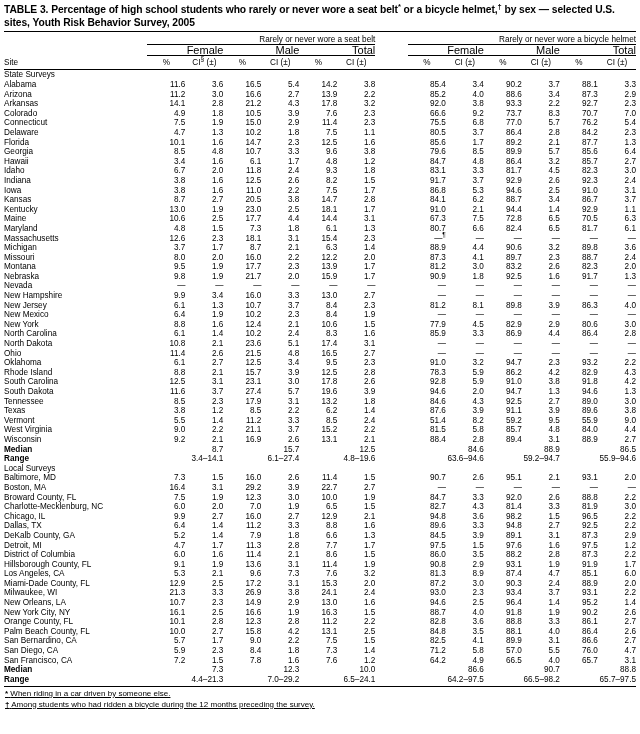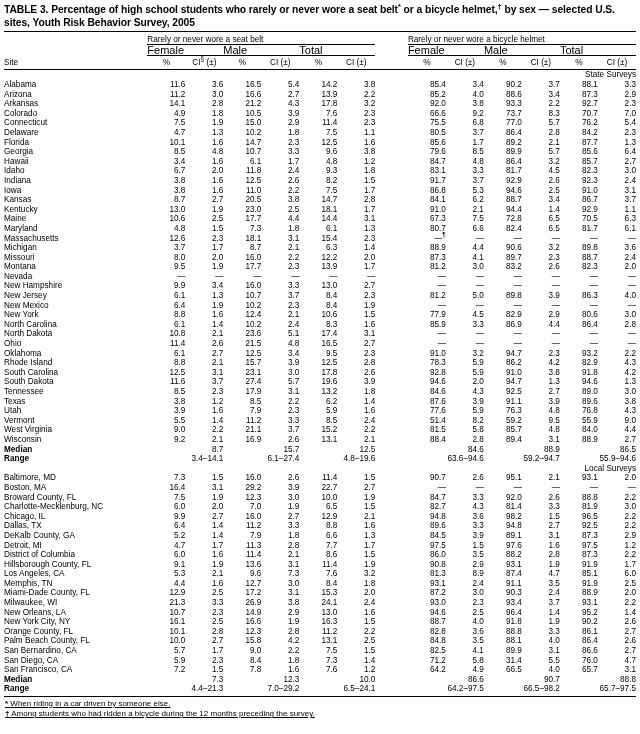--- a/index.html
+++ b/index.html
@@ -39,33 +39,32 @@
   col.pct    { width: 35px; }
   col.ci     { width: 35px; }
   col.gap    { width: 30px; }
 
   .rule-top td { border-top: 1.6px solid #000; height: 2px; font-size: 0; }
   .rule-bottom td { border-bottom: 1.2px solid #000; height: 2px; font-size: 0; }
 
   .grp-rule { border-bottom: 0.9px solid #000; }
   .sub-rule { border-bottom: 0.9px solid #000; }
 
-  .ctr { text-align: left; }
+  .ctr { text-align: right; }
   .num { text-align: right; padding-right: 9px; }
   .hdr-num { text-align: center; }
 
   .grouphead td { height: 11px; font-size: 8.2px; }
   .subhead td   { height: 11px; font-size: 11px; }
   .colhead td   { height: 12px; font-size: 8.2px; padding-bottom: 1px; }
 
   .section td {
     font-weight: bold;
     padding-top: 3px;
     padding-bottom: 0px;
-    text-align: right;
   }
   .rowlabel { padding-left: 9px; white-space: nowrap; }
   .rowlabel-flush { padding-left: 0px; white-space: nowrap; font-weight: bold; }
 
   tr.datarow td { height: 9.55px; }
   tr.summary td { height: 9.55px; font-weight: bold; }
   tr.summary td.num { font-weight: normal; }
 
   .footnotes {
     font-size: 8px;
@@ -468,20 +467,36 @@
           <td class="num">1.7</td>
           <td></td>
           <td class="num">81.2</td>
           <td class="num">3.0</td>
           <td class="num">83.2</td>
           <td class="num">2.6</td>
           <td class="num">82.3</td>
           <td class="num">2.0</td>
         </tr>
         <tr class="datarow">
+          <td class="rowlabel">Nebraska</td>
+          <td class="num">9.8</td>
+          <td class="num">1.9</td>
+          <td class="num">21.7</td>
+          <td class="num">2.0</td>
+          <td class="num">15.9</td>
+          <td class="num">1.7</td>
+          <td></td>
+          <td class="num">90.9</td>
+          <td class="num">1.8</td>
+          <td class="num">92.5</td>
+          <td class="num">1.6</td>
+          <td class="num">91.7</td>
+          <td class="num">1.3</td>
+        </tr>
+        <tr class="datarow">
           <td class="rowlabel">Nevada</td>
           <td class="num">—</td>
           <td class="num">—</td>
           <td class="num">—</td>
           <td class="num">—</td>
           <td class="num">—</td>
           <td class="num">—</td>
           <td></td>
           <td class="num">—</td>
           <td class="num">—</td>
@@ -509,21 +524,21 @@
         <tr class="datarow">
           <td class="rowlabel">New Jersey</td>
           <td class="num">6.1</td>
           <td class="num">1.3</td>
           <td class="num">10.7</td>
           <td class="num">3.7</td>
           <td class="num">8.4</td>
           <td class="num">2.3</td>
           <td></td>
           <td class="num">81.2</td>
-          <td class="num">5.0</td>
+          <td class="num">8.1</td>
           <td class="num">89.8</td>
           <td class="num">3.9</td>
           <td class="num">86.3</td>
           <td class="num">4.0</td>
         </tr>
         <tr class="datarow">
           <td class="rowlabel">New Mexico</td>
           <td class="num">6.4</td>
           <td class="num">1.9</td>
           <td class="num">10.2</td>
@@ -692,36 +707,20 @@
           <td class="num">1.4</td>
           <td></td>
           <td class="num">87.6</td>
           <td class="num">3.9</td>
           <td class="num">91.1</td>
           <td class="num">3.9</td>
           <td class="num">89.6</td>
           <td class="num">3.8</td>
         </tr>
         <tr class="datarow">
-          <td class="rowlabel">Utah</td>
-          <td class="num">3.9</td>
-          <td class="num">1.6</td>
-          <td class="num">7.9</td>
-          <td class="num">2.3</td>
-          <td class="num">5.9</td>
-          <td class="num">1.6</td>
-          <td></td>
-          <td class="num">77.6</td>
-          <td class="num">5.9</td>
-          <td class="num">76.3</td>
-          <td class="num">4.8</td>
-          <td class="num">76.8</td>
-          <td class="num">4.3</td>
-        </tr>
-        <tr class="datarow">
           <td class="rowlabel">Vermont</td>
           <td class="num">5.5</td>
           <td class="num">1.4</td>
           <td class="num">11.2</td>
           <td class="num">3.3</td>
           <td class="num">8.5</td>
           <td class="num">2.4</td>
           <td></td>
           <td class="num">51.4</td>
           <td class="num">8.2</td>
@@ -955,36 +954,20 @@
           <td class="num">3.2</td>
           <td></td>
           <td class="num">81.3</td>
           <td class="num">8.9</td>
           <td class="num">87.4</td>
           <td class="num">4.7</td>
           <td class="num">85.1</td>
           <td class="num">6.0</td>
         </tr>
         <tr class="datarow">
-          <td class="rowlabel">Memphis, TN</td>
-          <td class="num">4.4</td>
-          <td class="num">1.6</td>
-          <td class="num">12.7</td>
-          <td class="num">3.0</td>
-          <td class="num">8.4</td>
-          <td class="num">1.8</td>
-          <td></td>
-          <td class="num">93.1</td>
-          <td class="num">2.4</td>
-          <td class="num">91.1</td>
-          <td class="num">3.5</td>
-          <td class="num">91.9</td>
-          <td class="num">2.5</td>
-        </tr>
-        <tr class="datarow">
           <td class="rowlabel">Miami-Dade County, FL</td>
           <td class="num">12.9</td>
           <td class="num">2.5</td>
           <td class="num">17.2</td>
           <td class="num">3.1</td>
           <td class="num">15.3</td>
           <td class="num">2.0</td>
           <td></td>
           <td class="num">87.2</td>
           <td class="num">3.0</td>
@@ -1093,21 +1076,21 @@
           <td class="rowlabel">San Diego, CA</td>
           <td class="num">5.9</td>
           <td class="num">2.3</td>
           <td class="num">8.4</td>
           <td class="num">1.8</td>
           <td class="num">7.3</td>
           <td class="num">1.4</td>
           <td></td>
           <td class="num">71.2</td>
           <td class="num">5.8</td>
-          <td class="num">31.4</td>
+          <td class="num">57.0</td>
           <td class="num">5.5</td>
           <td class="num">76.0</td>
           <td class="num">4.7</td>
         </tr>
         <tr class="datarow">
           <td class="rowlabel">San Francisco, CA</td>
           <td class="num">7.2</td>
           <td class="num">1.5</td>
           <td class="num">7.8</td>
           <td class="num">1.6</td>

